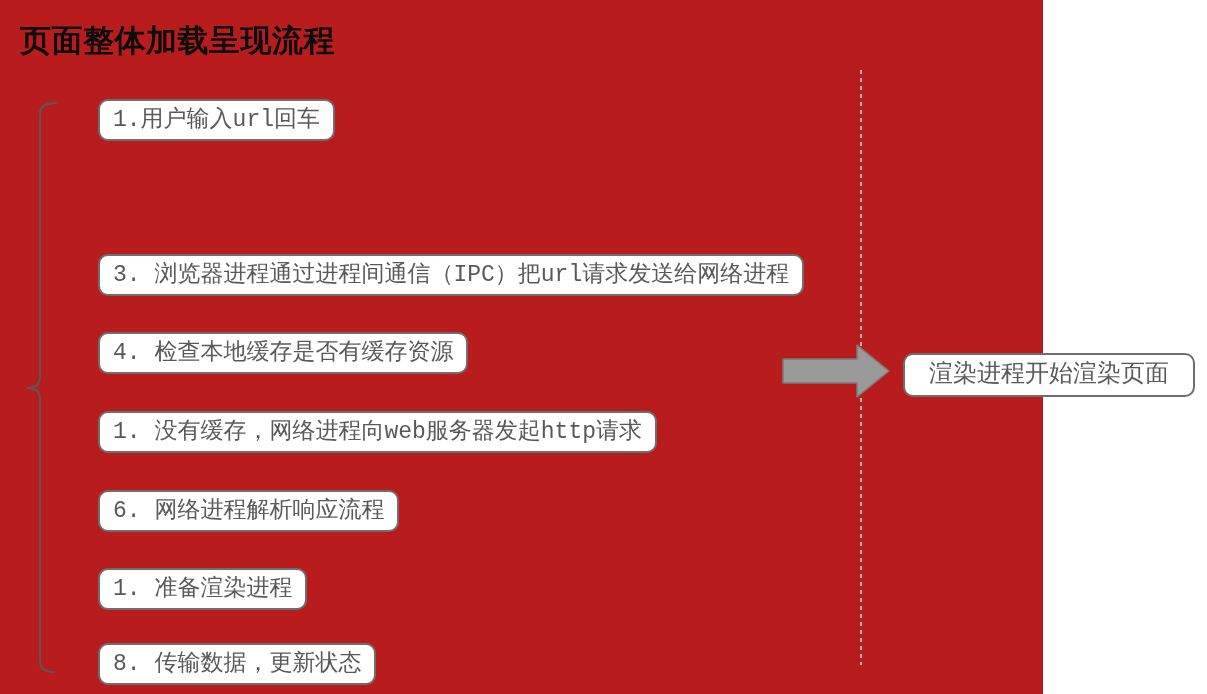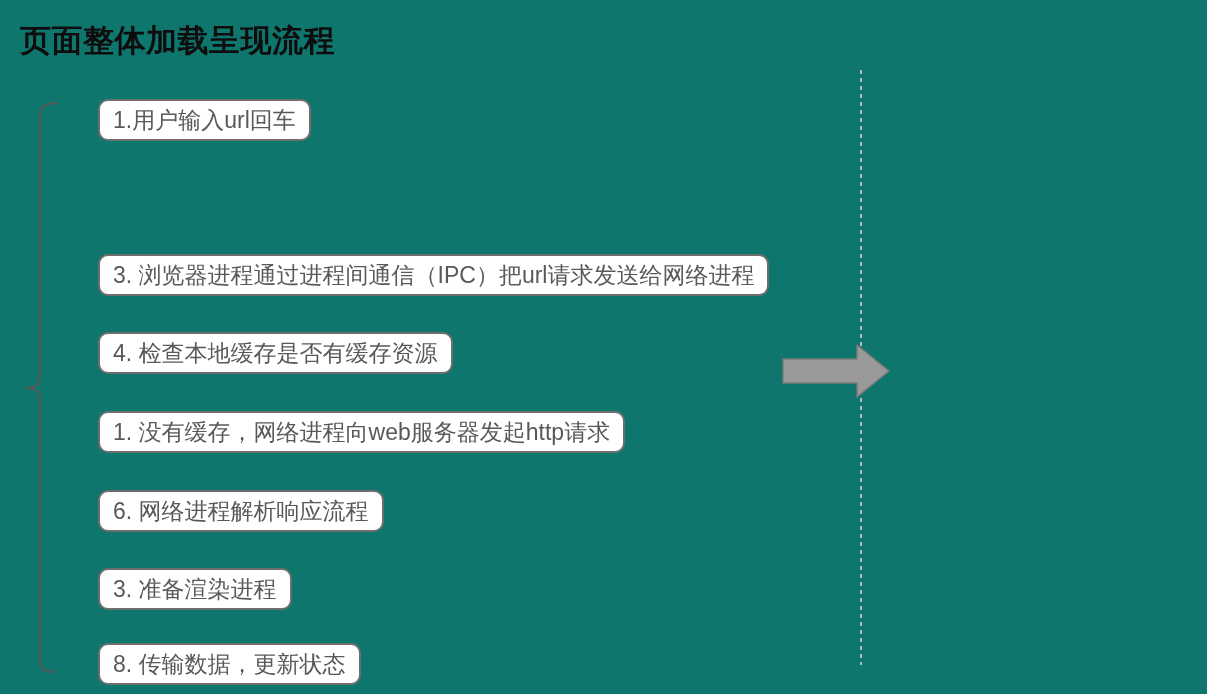--- a/index.html
+++ b/index.html
@@ -6,23 +6,24 @@
     margin: 0;
     padding: 0;
     background: #ffffff;
     width: 1207px;
     height: 694px;
     overflow: hidden;
     font-family: "Liberation Sans", "DejaVu Sans", sans-serif;
   }
   .canvas {
     position: relative;
-    width: 1207px;
+    width: 1043px;
     height: 694px;
-    background: #0f766e;
+    background: #b91c1c;
+    font-family: Liberation Mono, monospace;
   }
   .title {
     position: absolute;
     left: 20px;
     top: 20px;
     margin: 0;
     font-size: 31px;
     font-weight: 700;
     color: #0d0d0d;
     letter-spacing: 0.5px;
@@ -90,18 +91,19 @@
     <path d="M 56 103 Q 40 103 40 114 L 40 377 Q 40 388 27 388 Q 40 388 40 399 L 40 661 Q 40 672 54 672" fill="none" stroke="#595959" stroke-width="2" stroke-linecap="round" stroke-linejoin="round"></path>
 
     <polygon points="783,359 857,359 857,345 889,371 857,397 857,383 783,383" fill="#9a9a9a" stroke="#7a7a7a" stroke-width="1.5" stroke-linejoin="round"></polygon>
   </svg>
 
   <div class="step" style="top:99px">1.用户输入url回车</div>
   <div class="step" style="top:254px">3. 浏览器进程通过进程间通信（IPC）把url请求发送给网络进程</div>
   <div class="step" style="top:332px">4. 检查本地缓存是否有缓存资源</div>
   <div class="step" style="top:411px">1. 没有缓存，网络进程向web服务器发起http请求</div>
   <div class="step" style="top:490px">6. 网络进程解析响应流程</div>
-  <div class="step" style="top:568px">3. 准备渲染进程</div>
+  <div class="step" style="top:568px">1. 准备渲染进程</div>
   <div class="step" style="top:643px">8. 传输数据，更新状态</div>
 
+  <div class="result-box">渲染进程开始渲染页面</div>
 
 
 </div>
 
 </body></html>

